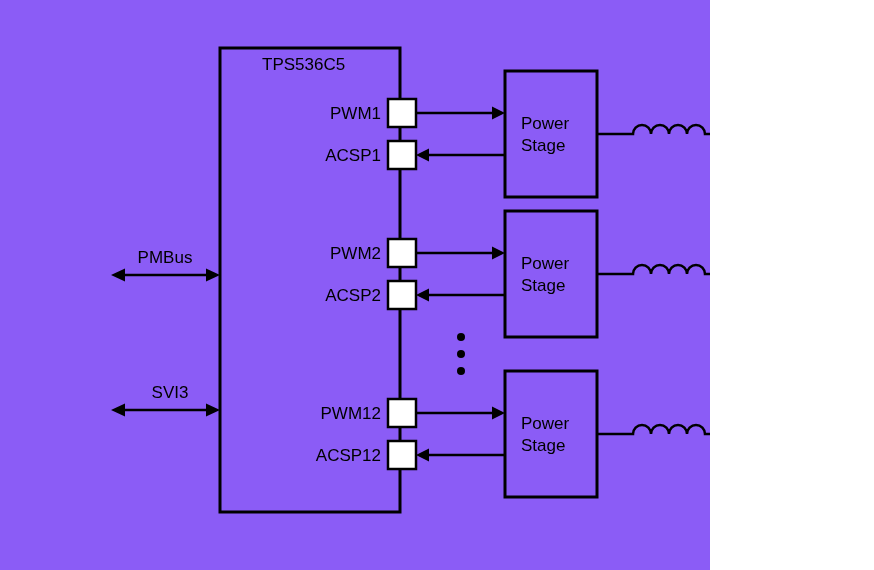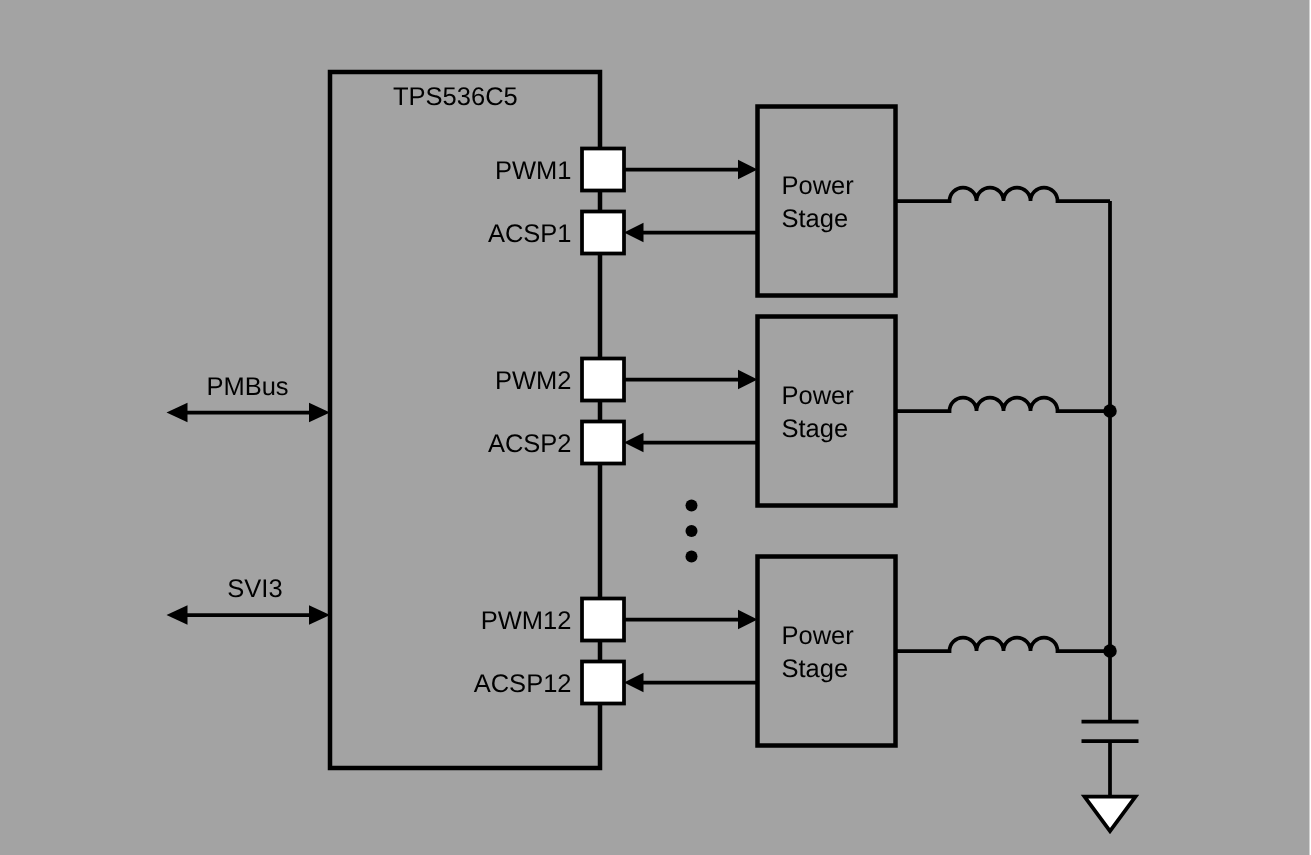--- a/index.html
+++ b/index.html
@@ -2,23 +2,23 @@
 <html><head>
 <meta charset="utf-8">
 <style>
   html, body {
     margin: 0;
     padding: 0;
     background: #ffffff;
   }
   .canvas {
     position: relative;
-    width: 873px;
+    width: 710px;
     height: 570px;
-    background: #a3a3a3;
+    background: #8b5cf6;
     font-family: "Liberation Sans", sans-serif;
     overflow: hidden;
   }
   svg text {
     font-family: "Liberation Sans", sans-serif;
     font-size: 17px;
     fill: #000000;
   }
   .wire  { stroke: #000000; stroke-width: 2.5; fill: none; }
   .thick { stroke: #000000; stroke-width: 3;   fill: none; }

